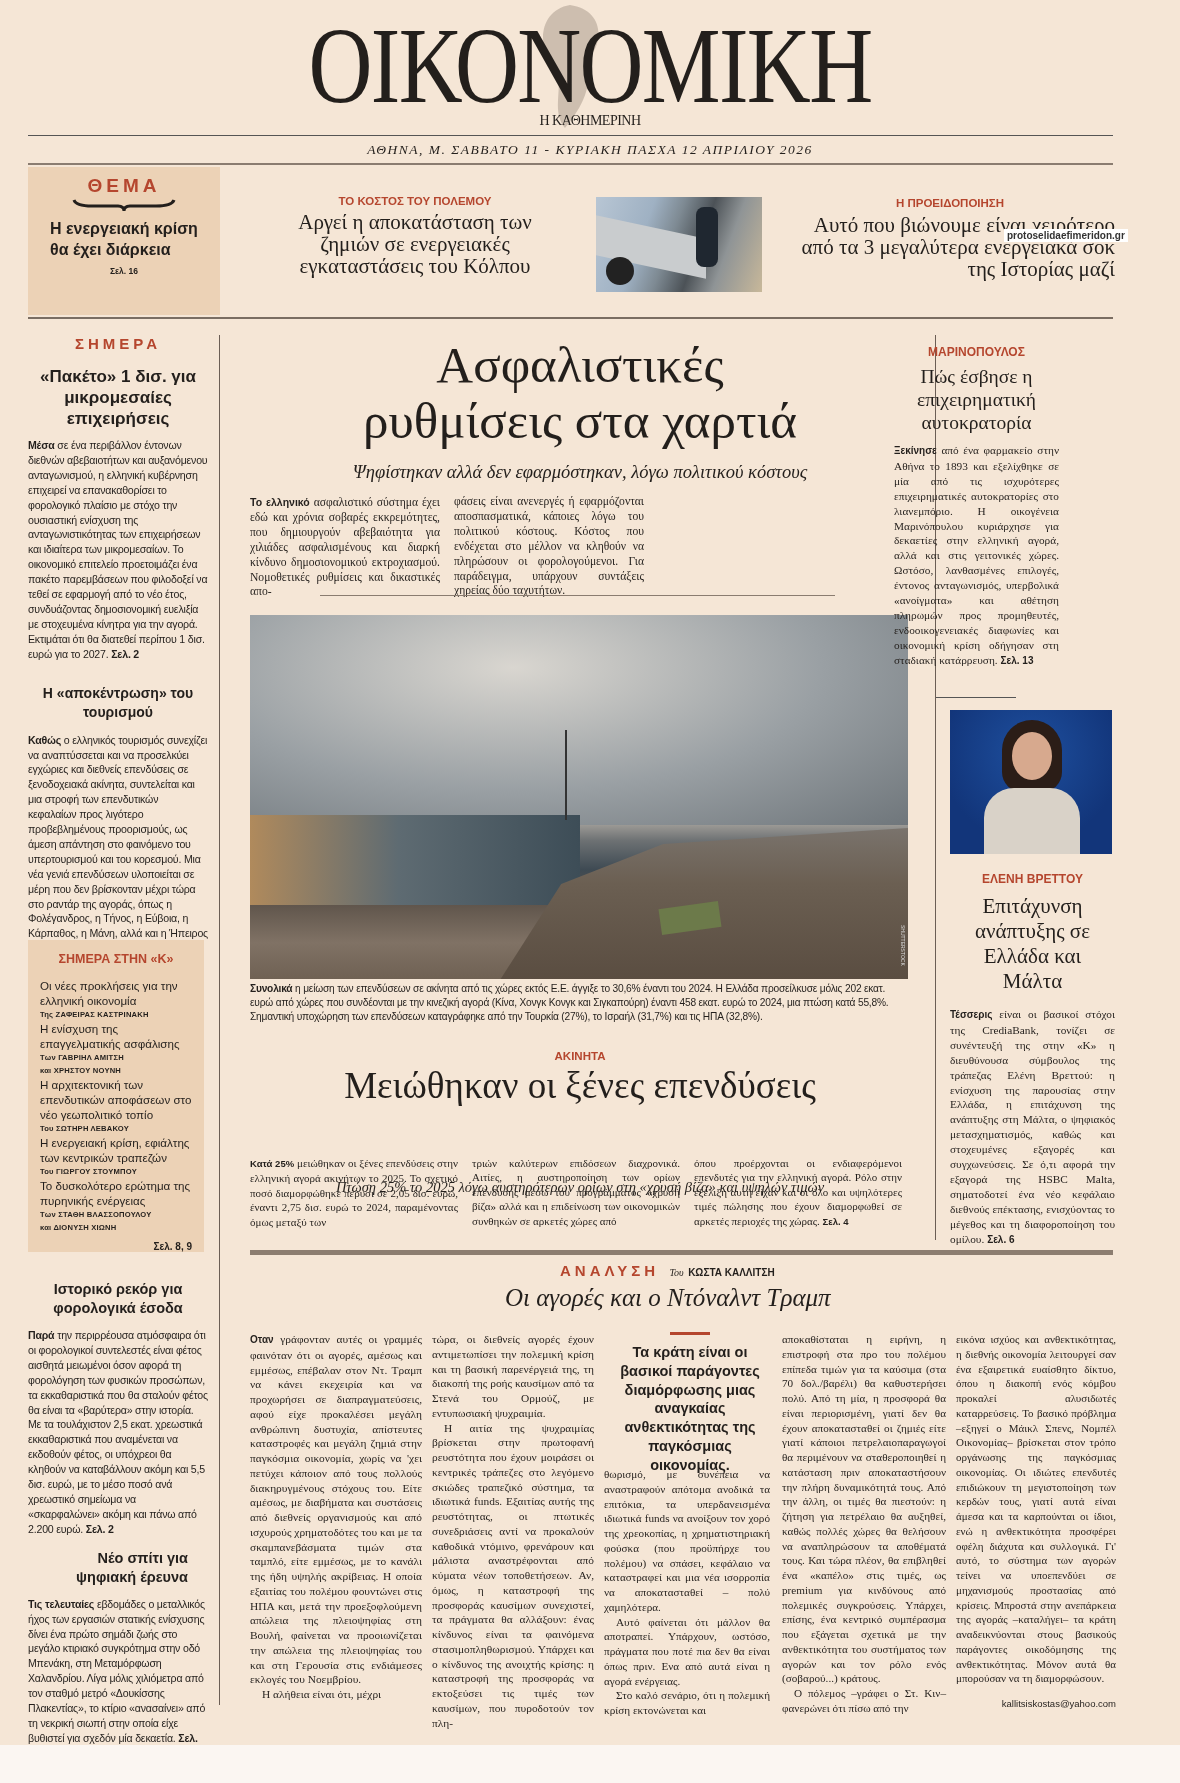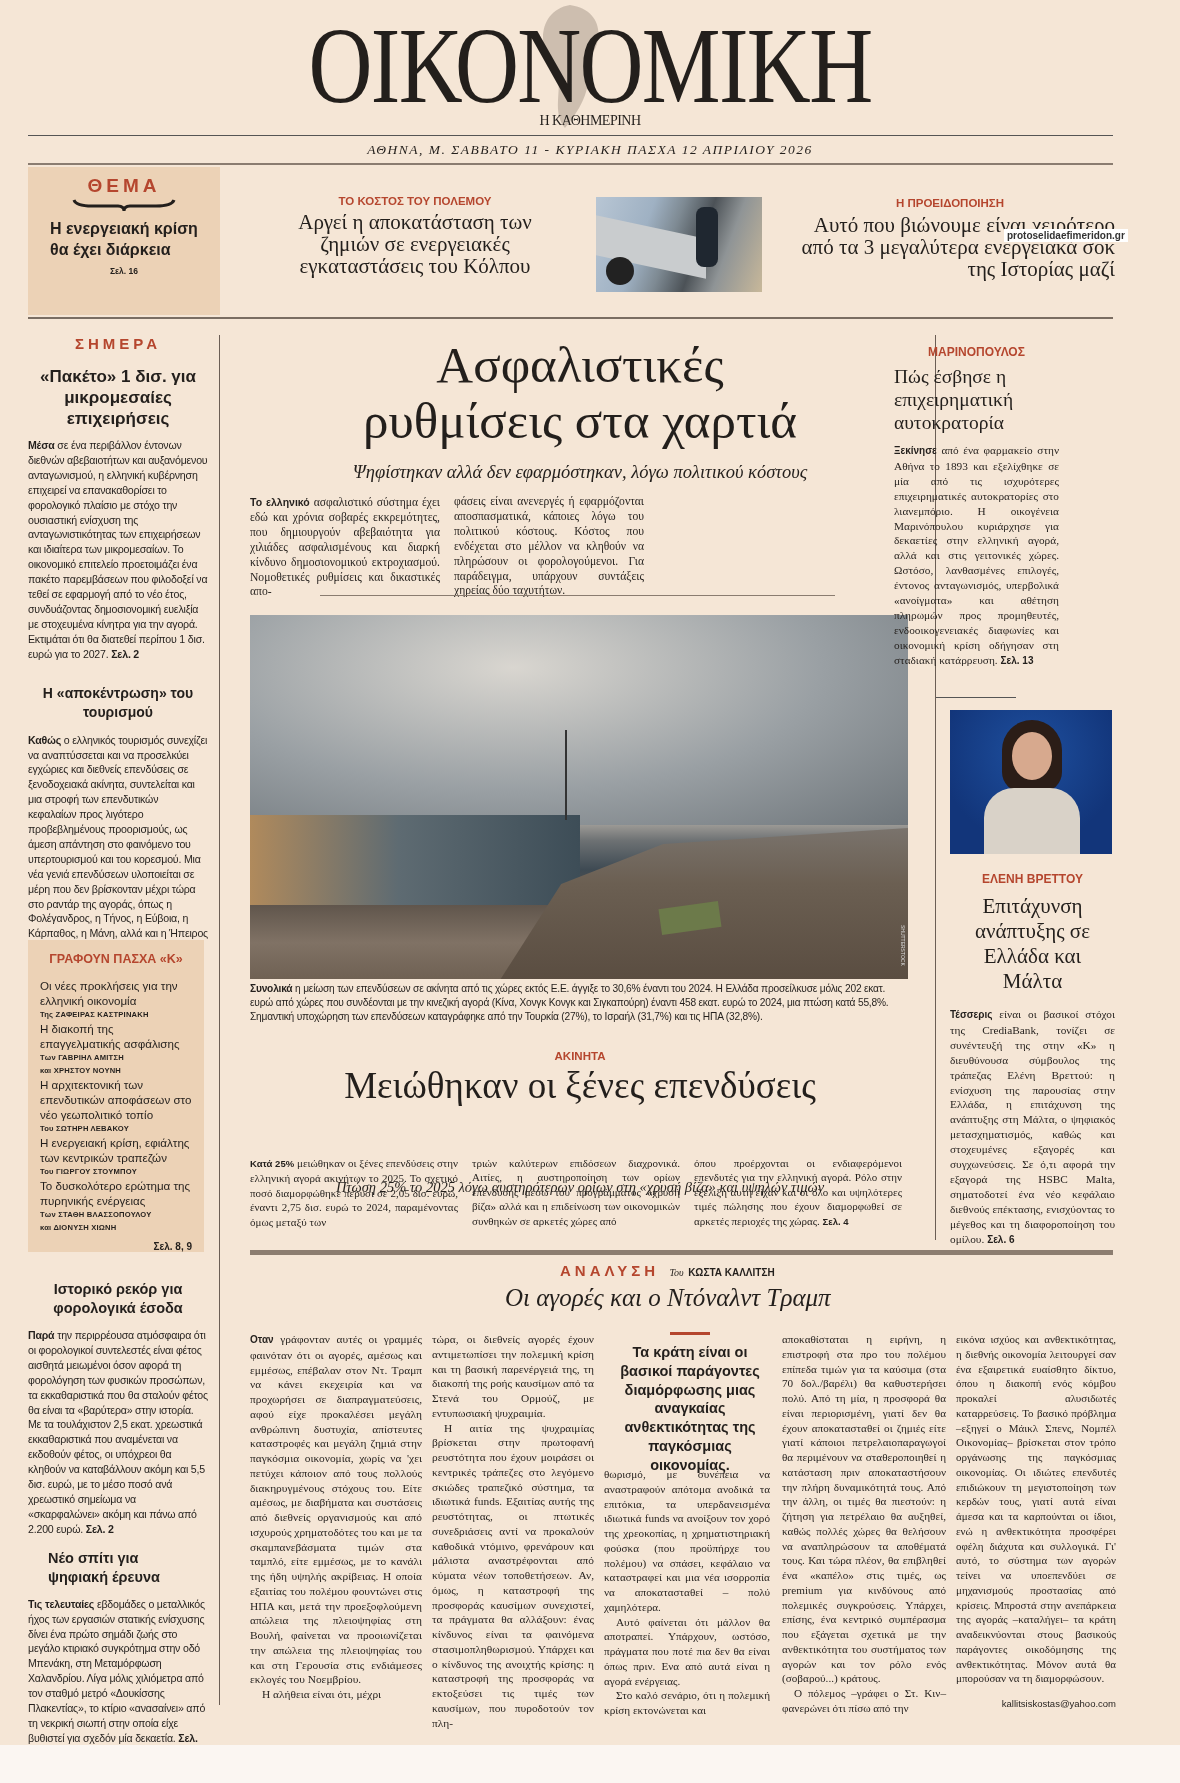--- a/index.html
+++ b/index.html
@@ -73,27 +73,27 @@
     <p class="body-s" style="margin-top:9px"><span class="lead">Μέσα</span><span> σε ένα περιβάλλον έντονων διεθνών αβεβαιοτήτων και αυξανόμενου ανταγωνισμού, η ελληνική κυβέρνηση επιχειρεί να επανακαθορίσει το φορολογικό πλαίσιο με στόχο την ουσιαστική ενίσχυση της ανταγωνιστικότητας των επιχειρήσεων και ιδιαίτερα των μικρομεσαίων. Το οικονομικό επιτελείο προετοιμάζει ένα πακέτο παρεμβάσεων που φιλοδοξεί να τεθεί σε εφαρμογή από το νέο έτος, συνδυάζοντας δημοσιονομική ευελιξία με στοχευμένα κίνητρα για την αγορά. Εκτιμάται ότι θα διατεθεί περίπου 1 δισ. ευρώ για το 2027. </span><span class="ref">Σελ. 2</span></p>
   </div>
 
   <div style="margin-top:22px">
     <div class="sans" style="font-size:14px;font-weight:bold;line-height:19px;text-align:center;padding:0 14px">Η «αποκέντρωση» του τουρισμού</div>
     <p class="body-s" style="margin-top:11px"><span class="lead">Καθώς</span><span> ο ελληνικός τουρισμός συνεχίζει να αναπτύσσεται και να προσελκύει εγχώριες και διεθνείς επενδύσεις σε ξενοδοχειακά ακίνητα, συντελείται και μια στροφή των επενδυτικών κεφαλαίων προς λιγότερο προβεβλημένους προορισμούς, ως άμεση απάντηση στο φαινόμενο του υπερτουρισμού και του κορεσμού. Μια νέα γενιά επενδύσεων υλοποιείται σε μέρη που δεν βρίσκονταν μέχρι τώρα στο ραντάρ της αγοράς, όπως η Φολέγανδρος, η Τήνος, η Εύβοια, η Κάρπαθος, η Μάνη, αλλά και η Ήπειρος και η Δυτική Πελοπόννησος. </span><span class="ref">Σελ. 15</span></p>
   </div>
 </div>
 
 <div class="abs sidebar-box" style="left:28px;top:940px;width:176px;height:312px;padding:12px 12px 0 12px">
-  <div class="kicker" style="font-size:12.5px;margin-bottom:12px">ΓΡΑΦΟΥΝ ΠΑΣΧΑ «Κ»</div>
+  <div class="kicker" style="font-size:12.5px;margin-bottom:12px">ΣΗΜΕΡΑ ΣΤΗΝ «Κ»</div>
   <div>
       <div class="sans gk-item">Οι νέες προκλήσεις για την ελληνική οικονομία</div>
       <div class="by">Της ΖΑΦΕΙΡΑΣ ΚΑΣΤΡΙΝΑΚΗ</div>
     </div>
   <div>
-      <div class="sans gk-item">Η διακοπή της επαγγελματικής ασφάλισης</div>
+      <div class="sans gk-item">Η ενίσχυση της επαγγελματικής ασφάλισης</div>
       <div class="by">Των ΓΑΒΡΙΗΛ ΑΜΙΤΣΗ</div>
       <div class="by">και ΧΡΗΣΤΟΥ ΝΟΥΝΗ</div>
     </div>
   <div>
       <div class="sans gk-item">Η αρχιτεκτονική των επενδυτικών αποφάσεων στο νέο γεωπολιτικό τοπίο</div>
       <div class="by">Του ΣΩΤΗΡΗ ΛΕΒΑΚΟΥ</div>
     </div>
   <div>
       <div class="sans gk-item">Η ενεργειακή κρίση, εφιάλτης των κεντρικών τραπεζών</div>
       <div class="by">Του ΓΙΩΡΓΟΥ ΣΤΟΥΜΠΟΥ</div>
@@ -105,21 +105,21 @@
     </div>
   <div class="sans" style="text-align:right;font-size:10px;font-weight:bold;margin-top:7px">Σελ. 8, 9</div>
 </div>
 
 <div class="abs" style="left:28px;top:1280px;width:180px">
   <div>
     <div class="sans" style="font-size:14.5px;font-weight:bold;line-height:19px;text-align:center;padding:0 10px">Ιστορικό ρεκόρ για φορολογικά έσοδα</div>
     <p class="body-s" style="margin-top:10px"><span class="lead">Παρά</span><span> την περιρρέουσα ατμόσφαιρα ότι οι φορολογικοί συντελεστές είναι φέτος αισθητά μειωμένοι όσον αφορά τη φορολόγηση των φυσικών προσώπων, τα εκκαθαριστικά που θα σταλούν φέτος θα είναι τα «βαρύτερα» στην ιστορία. Με τα τουλάχιστον 2,5 εκατ. χρεωστικά εκκαθαριστικά που αναμένεται να εκδοθούν φέτος, οι υπόχρεοι θα κληθούν να καταβάλλουν ακόμη και 5,5 δισ. ευρώ, με το μέσο ποσό ανά χρεωστικό σημείωμα να «σκαρφαλώνει» ακόμη και πάνω από 2.200 ευρώ. </span><span class="ref">Σελ. 2</span></p>
   </div>
   <div style="margin-top:12px">
-    <div class="sans" style="font-size:14.5px;font-weight:bold;line-height:19px;text-align:left;padding:0 20px">Νέο σπίτι για ψηφιακή έρευνα</div>
+    <div class="sans" style="font-size:14.5px;font-weight:bold;line-height:19px;text-align:right;padding:0 20px">Νέο σπίτι για ψηφιακή έρευνα</div>
     <p class="body-s" style="margin-top:10px"><span class="lead">Τις τελευταίες</span><span> εβδομάδες ο μεταλλικός ήχος των εργασιών στατικής ενίσχυσης δίνει ένα πρώτο σημάδι ζωής στο μεγάλο κτιριακό συγκρότημα στην οδό Μπενάκη, στη Μεταμόρφωση Χαλανδρίου. Λίγα μόλις χιλιόμετρα από τον σταθμό μετρό «Δουκίσσης Πλακεντίας», το κτίριο «ανασαίνει» από τη νεκρική σιωπή στην οποία είχε βυθιστεί για σχεδόν μία δεκαετία. </span><span class="ref">Σελ. 14</span></p>
   </div>
 </div>
 
 <div class="abs serif" style="left:240px;top:337px;width:680px;text-align:center;font-size:51px;line-height:56px">
   <div>Ασφαλιστικές</div>
   <div>ρυθμίσεις στα χαρτιά</div>
 </div>
 <div class="abs serif" style="left:240px;top:462px;width:680px;text-align:center;font-size:18.5px;font-style:italic">Ψηφίστηκαν αλλά δεν εφαρμόστηκαν, λόγω πολιτικού κόστους</div>
 <div class="abs" style="left:250px;top:495px;width:595px;display:flex;gap:14px">
@@ -143,21 +143,21 @@
 <div class="abs serif" style="left:240px;top:1179px;width:680px;text-align:center;font-size:14.5px;font-style:italic">Πτώση 25% το 2025 λόγω αυστηρότερων ορίων στη «χρυσή βίζα» και υψηλών τιμών</div>
 <div class="abs" style="left:250px;top:1156px;width:660px;display:flex;gap:14px">
   <p class="body-r" style="width:208px;font-size:11px;line-height:14.4px"><span class="lead sans" style="font-size:9.5px">Κατά 25%</span><span> μειώθηκαν οι ξένες επενδύσεις στην ελληνική αγορά ακινήτων το 2025. Το σχετικό ποσό διαμορφώθηκε πέρυσι σε 2,05 δισ. ευρώ, έναντι 2,75 δισ. ευρώ το 2024, παραμένοντας όμως μεταξύ των</span></p>
   <p class="body-r" style="width:208px;font-size:11px;line-height:14.4px">τριών καλύτερων επιδόσεων διαχρονικά. Αιτίες, η αυστηροποίηση των ορίων επένδυσης μέσω του προγράμματος «χρυσή βίζα» αλλά και η επιδείνωση των οικονομικών συνθηκών σε αρκετές χώρες από</p>
   <p class="body-r" style="width:208px;font-size:11px;line-height:14.4px"><span>όπου προέρχονται οι ενδιαφερόμενοι επενδυτές για την ελληνική αγορά. Ρόλο στην εξέλιξη αυτή είχαν και οι όλο και υψηλότερες τιμές πώλησης που έχουν διαμορφωθεί σε αρκετές περιοχές της χώρας. </span><span class="ref sans" style="font-size:9.5px">Σελ. 4</span></p>
 </div>
 
 <div class="vr" style="left:935px;top:335px;height:905px"></div>
 <div class="abs" style="left:894px;top:345px;width:165px">
   <div class="kicker" style="font-size:12px">ΜΑΡΙΝΟΠΟΥΛΟΣ</div>
-  <div class="serif" style="font-size:19.5px;line-height:23px;text-align:left;margin-top:6px">Πώς έσβησε η επιχειρηματική αυτοκρατορία</div>
+  <div class="serif" style="font-size:19.5px;line-height:23px;text-align:center;margin-top:6px">Πώς έσβησε η επιχειρηματική αυτοκρατορία</div>
   <p class="body-r" style="margin-top:9px;font-size:11.3px;line-height:14.9px"><span class="lead sans" style="font-size:10px">Ξεκίνησε</span><span> από ένα φαρμακείο στην Αθήνα το 1893 και εξελίχθηκε σε μία από τις ισχυρότερες επιχειρηματικές αυτοκρατορίες στο λιανεμπόριο. Η οικογένεια Μαρινόπουλου κυριάρχησε για δεκαετίες στην ελληνική αγορά, αλλά και στις γειτονικές χώρες. Ωστόσο, λανθασμένες επιλογές, έντονος ανταγωνισμός, υπερβολικά «ανοίγματα» και αθέτηση πληρωμών προς προμηθευτές, ενδοοικογενειακές διαφωνίες και οικονομική κρίση οδήγησαν στη σταδιακή κατάρρευση. </span><span class="ref sans" style="font-size:10px">Σελ. 13</span></p>
   <div class="hr" style="left:42px;top:352px;width:80px;background:#555"></div>
 </div>
 <div class="abs" style="left:950px;top:710px;width:162px;height:144px;background:radial-gradient(circle at 50% 30%,#1e4f9e,#12357a 70%);overflow:hidden">
   <div class="abs" style="left:52px;top:10px;width:60px;height:72px;background:#2b1d17;border-radius:30px 30px 20px 20px"></div>
   <div class="abs" style="left:62px;top:22px;width:40px;height:48px;background:#d7a98e;border-radius:50%"></div>
   <div class="abs" style="left:34px;top:78px;width:96px;height:70px;background:#d9d2c8;border-radius:30px 30px 0 0"></div>
 </div>
 <div class="abs" style="left:950px;top:872px;width:165px">
   <div class="kicker" style="font-size:12px">ΕΛΕΝΗ ΒΡΕΤΤΟΥ</div>

